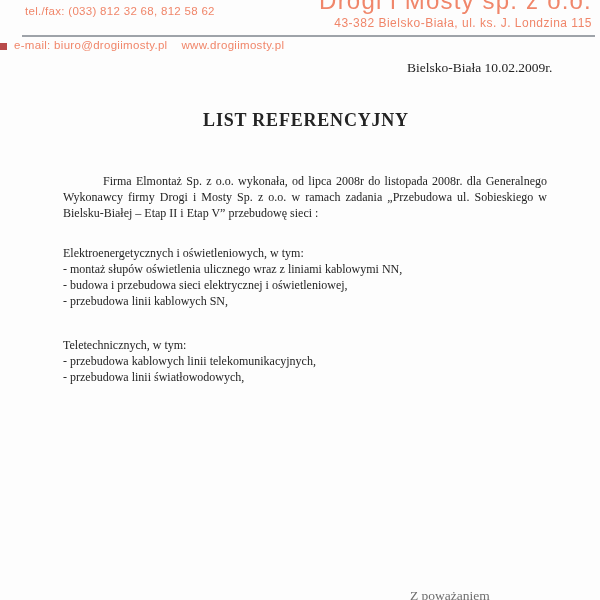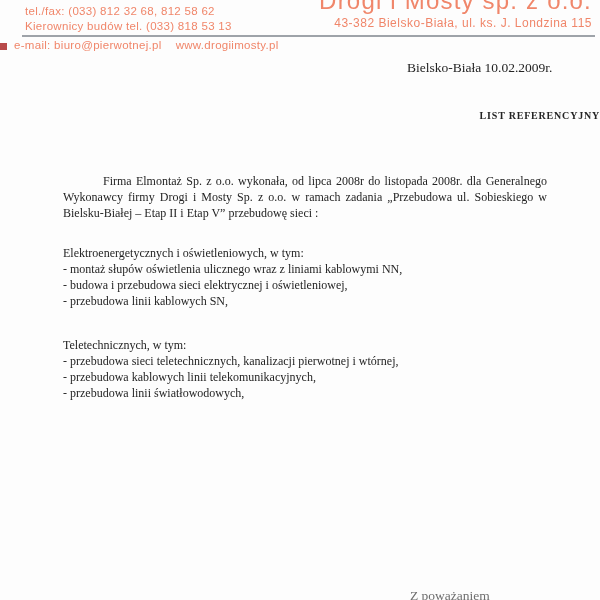--- a/index.html
+++ b/index.html
@@ -43,21 +43,21 @@
     background:var(--bullet,#b84a4a); margin-right:7px; vertical-align:-1px;
   }
   .web { margin-left:14px; }
   
   .date {
     position:absolute; left:407px; top:60px;
     font-size:13.5px; white-space:nowrap;
   }
   .title {
     position:absolute; left:12px; right:0; top:110px; margin:0;
-    text-align:right; font-size:10px; font-weight:bold;
+    text-align:center; font-size:18px; font-weight:bold;
     letter-spacing:0.8px;
   }
   .bodytext {
     position:absolute; left:63px; width:484px; margin:0;
     font-size:12px; line-height:16px;
   }
   .intro      { top:173px; text-align:justify; text-indent:40px; }
   .sec1       { top:245px; }
   .sec2       { top:337px; }
   .quality    { top:440px; text-align:justify; }
@@ -67,48 +67,46 @@
     font-size:13.5px; color:#6e6e6e; white-space:nowrap;
   }
 </style>
 </head>
 <body>
 
 <div class="page">
 
   <div class="contact-left">
     <div>tel./fax: (033) 812 32 68, 812 58 62</div>
-    <div>Kierownicy budów tel. (033) 818 53 13</div>
   </div>
 
   <div class="company-name">Drogi i Mosty sp. z o.o.</div>
   <div class="company-address">43-382 Bielsko-Biała, ul. ks. J. Londzina 115</div>
 
   <div class="rule"></div>
 
   <div class="email-row">
-    <span class="bullet"></span><span>e-mail: biuro@pierwotnej.pl</span><span class="web">www.drogiimosty.pl</span>
+    <span class="bullet"></span><span>e-mail: biuro@drogiimosty.pl</span><span class="web">www.drogiimosty.pl</span>
   </div>
 
   <div class="date">Bielsko-Biała 10.02.2009r.</div>
 
   <h1 class="title">LIST REFERENCYJNY</h1>
 
   <p class="bodytext intro">Firma Elmontaż Sp. z o.o. wykonała, od lipca 2008r do listopada 2008r. dla Generalnego Wykonawcy firmy Drogi i Mosty Sp. z o.o. w ramach zadania „Przebudowa ul. Sobieskiego w Bielsku-Białej – Etap II i Etap V” przebudowę sieci :</p>
 
   <div class="bodytext sec1">
     <div>Elektroenergetycznych i oświetleniowych, w tym:</div>
     <div>- montaż słupów oświetlenia ulicznego wraz z liniami kablowymi NN,</div>
     <div>- budowa i przebudowa sieci elektrycznej i oświetleniowej,</div>
     <div>- przebudowa linii kablowych SN,</div>
   </div>
 
   <div class="bodytext sec2">
     <div>Teletechnicznych, w tym:</div>
-    <div>- przebudowa sieci teletechnicznych, kanalizacji pierwotnej i wtórnej,</div>
     <div>- przebudowa kablowych linii telekomunikacyjnych,</div>
     <div>- przebudowa linii światłowodowych,</div>
   </div>
 
 
 
   <div class="closing">Z poważaniem</div>
 
 </div>
 

